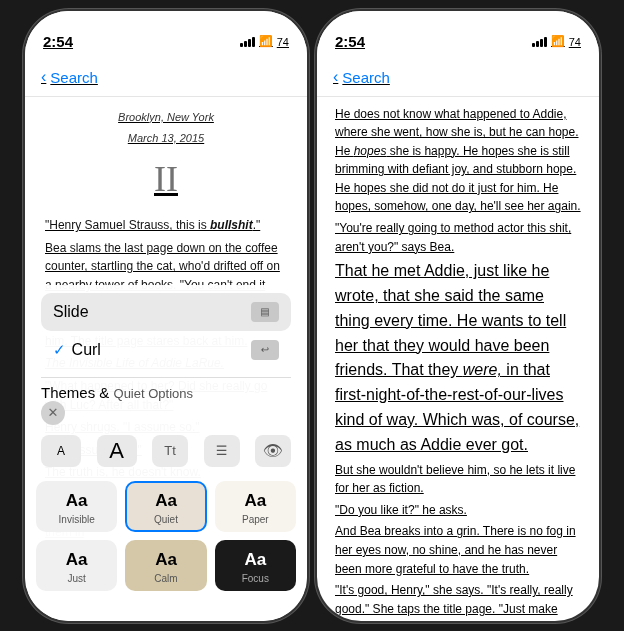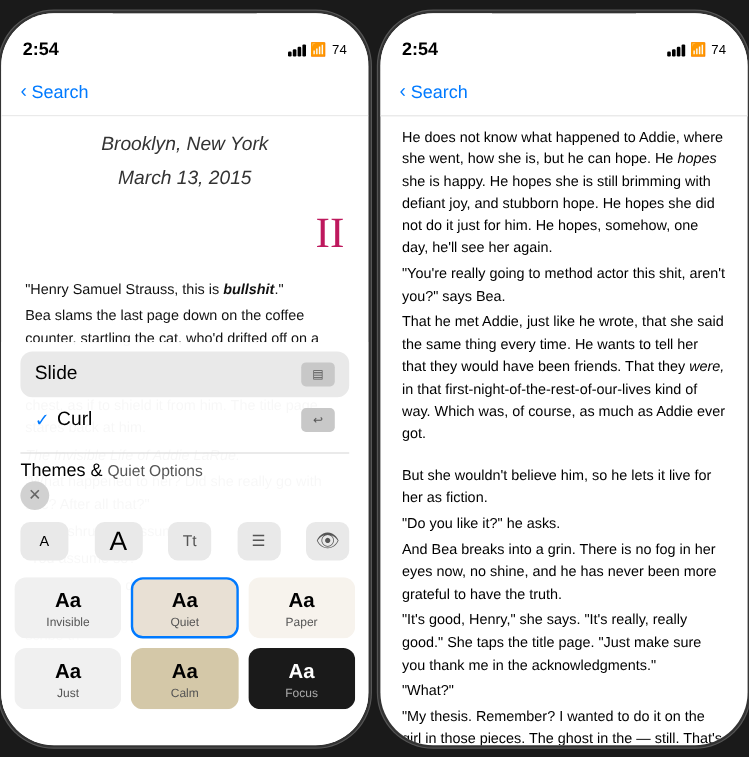--- a/index.html
+++ b/index.html
@@ -14,27 +14,28 @@
       overflow: hidden;
     }
 
     .phones-container {
       display: flex;
       gap: 10px;
       align-items: center;
     }
 
     .phone {
-      width: 306px;
+      width: 282px;
       height: 610px;
       background: #fff;
       border-radius: 44px;
       overflow: hidden;
       position: relative;
       box-shadow: 0 0 0 2px #333, 0 0 0 3px #555;
+      text-decoration: underline;
     }
 
     
     .status-bar {
       height: 48px;
       background: #fff;
       display: flex;
       align-items: center;
       justify-content: space-between;
       padding: 14px 18px 0;
@@ -96,30 +97,30 @@
       font-size: 13px;
       line-height: 1.6;
       color: #1a1a1a;
       background: #fff;
       overflow: hidden;
     }
 
     .book-content .location {
       text-align: center;
       font-style: italic;
-      font-size: 16px;
+      font-size: 11px;
       margin-bottom: 4px;
       color: #333;
     }
 
     .book-content .chapter {
-      text-align: right;
+      text-align: center;
       font-size: 36px;
       font-weight: 300;
-      color: #be185d;
+      color: #737373;
       margin: 4px 0 8px;
       font-family: Georgia, serif;
     }
 
     .book-content p {
       font-size: 12px;
       line-height: 1.55;
       margin-bottom: 4px;
       color: #111;
     }
@@ -468,21 +469,21 @@
     <div class="nav-bar">
       <div class="back-btn">
         <span class="chevron">‹</span>
         <span>Search</span>
       </div>
     </div>
 
     <div style="flex:1; padding: 8px 18px 0; overflow:hidden;">
       <p style="font-size:12px;line-height:1.55;margin-bottom:3px">He does not know what happened to Addie, where she went, how she is, but he can hope. He <span style="font-style:italic">hopes</span> she is happy. He hopes she is still brimming with defiant joy, and stubborn hope. He hopes she did not do it just for him. He hopes, somehow, one day, he'll see her again.</p>
       <p style="font-size:12px;line-height:1.55;margin-bottom:3px">"You're really going to method actor this shit, aren't you?" says Bea.</p>
-      <p style="font-size:12px;line-height:1.55;margin-bottom:16px">That he met Addie, just like he wrote, that she said the same thing every time. He wants to tell her that they would have been friends. That they <span style="font-style:italic">were,</span> in that first-night-of-the-rest-of-our-lives kind of way. Which was, of course, as much as Addie ever got.</p>
+      <p style="font-size:16px;line-height:1.55;margin-bottom:3px">That he met Addie, just like he wrote, that she said the same thing every time. He wants to tell her that they would have been friends. That they <span style="font-style:italic">were,</span> in that first-night-of-the-rest-of-our-lives kind of way. Which was, of course, as much as Addie ever got.</p>
       <p style="font-size:12px;line-height:1.55;margin-bottom:3px">But she wouldn't believe him, so he lets it live for her as fiction.</p>
       <p style="font-size:12px;line-height:1.55;margin-bottom:3px">"Do you like it?" he asks.</p>
       <p style="font-size:12px;line-height:1.55;margin-bottom:3px">And Bea breaks into a grin. There is no fog in her eyes now, no shine, and he has never been more grateful to have the truth.</p>
       <p style="font-size:12px;line-height:1.55;margin-bottom:3px">"It's good, Henry," she says. "It's really, really good." She taps the title page. "Just make sure you thank me in the acknowledgments."</p>
       <p style="font-size:12px;line-height:1.55;margin-bottom:3px">"What?"</p>
       <p style="font-size:12px;line-height:1.55;margin-bottom:3px">"My thesis. Remember? I wanted to do it on the girl in those pieces. The ghost in the — still. That's her, isn't it?"</p>
 
     </div>
 
   </div>

